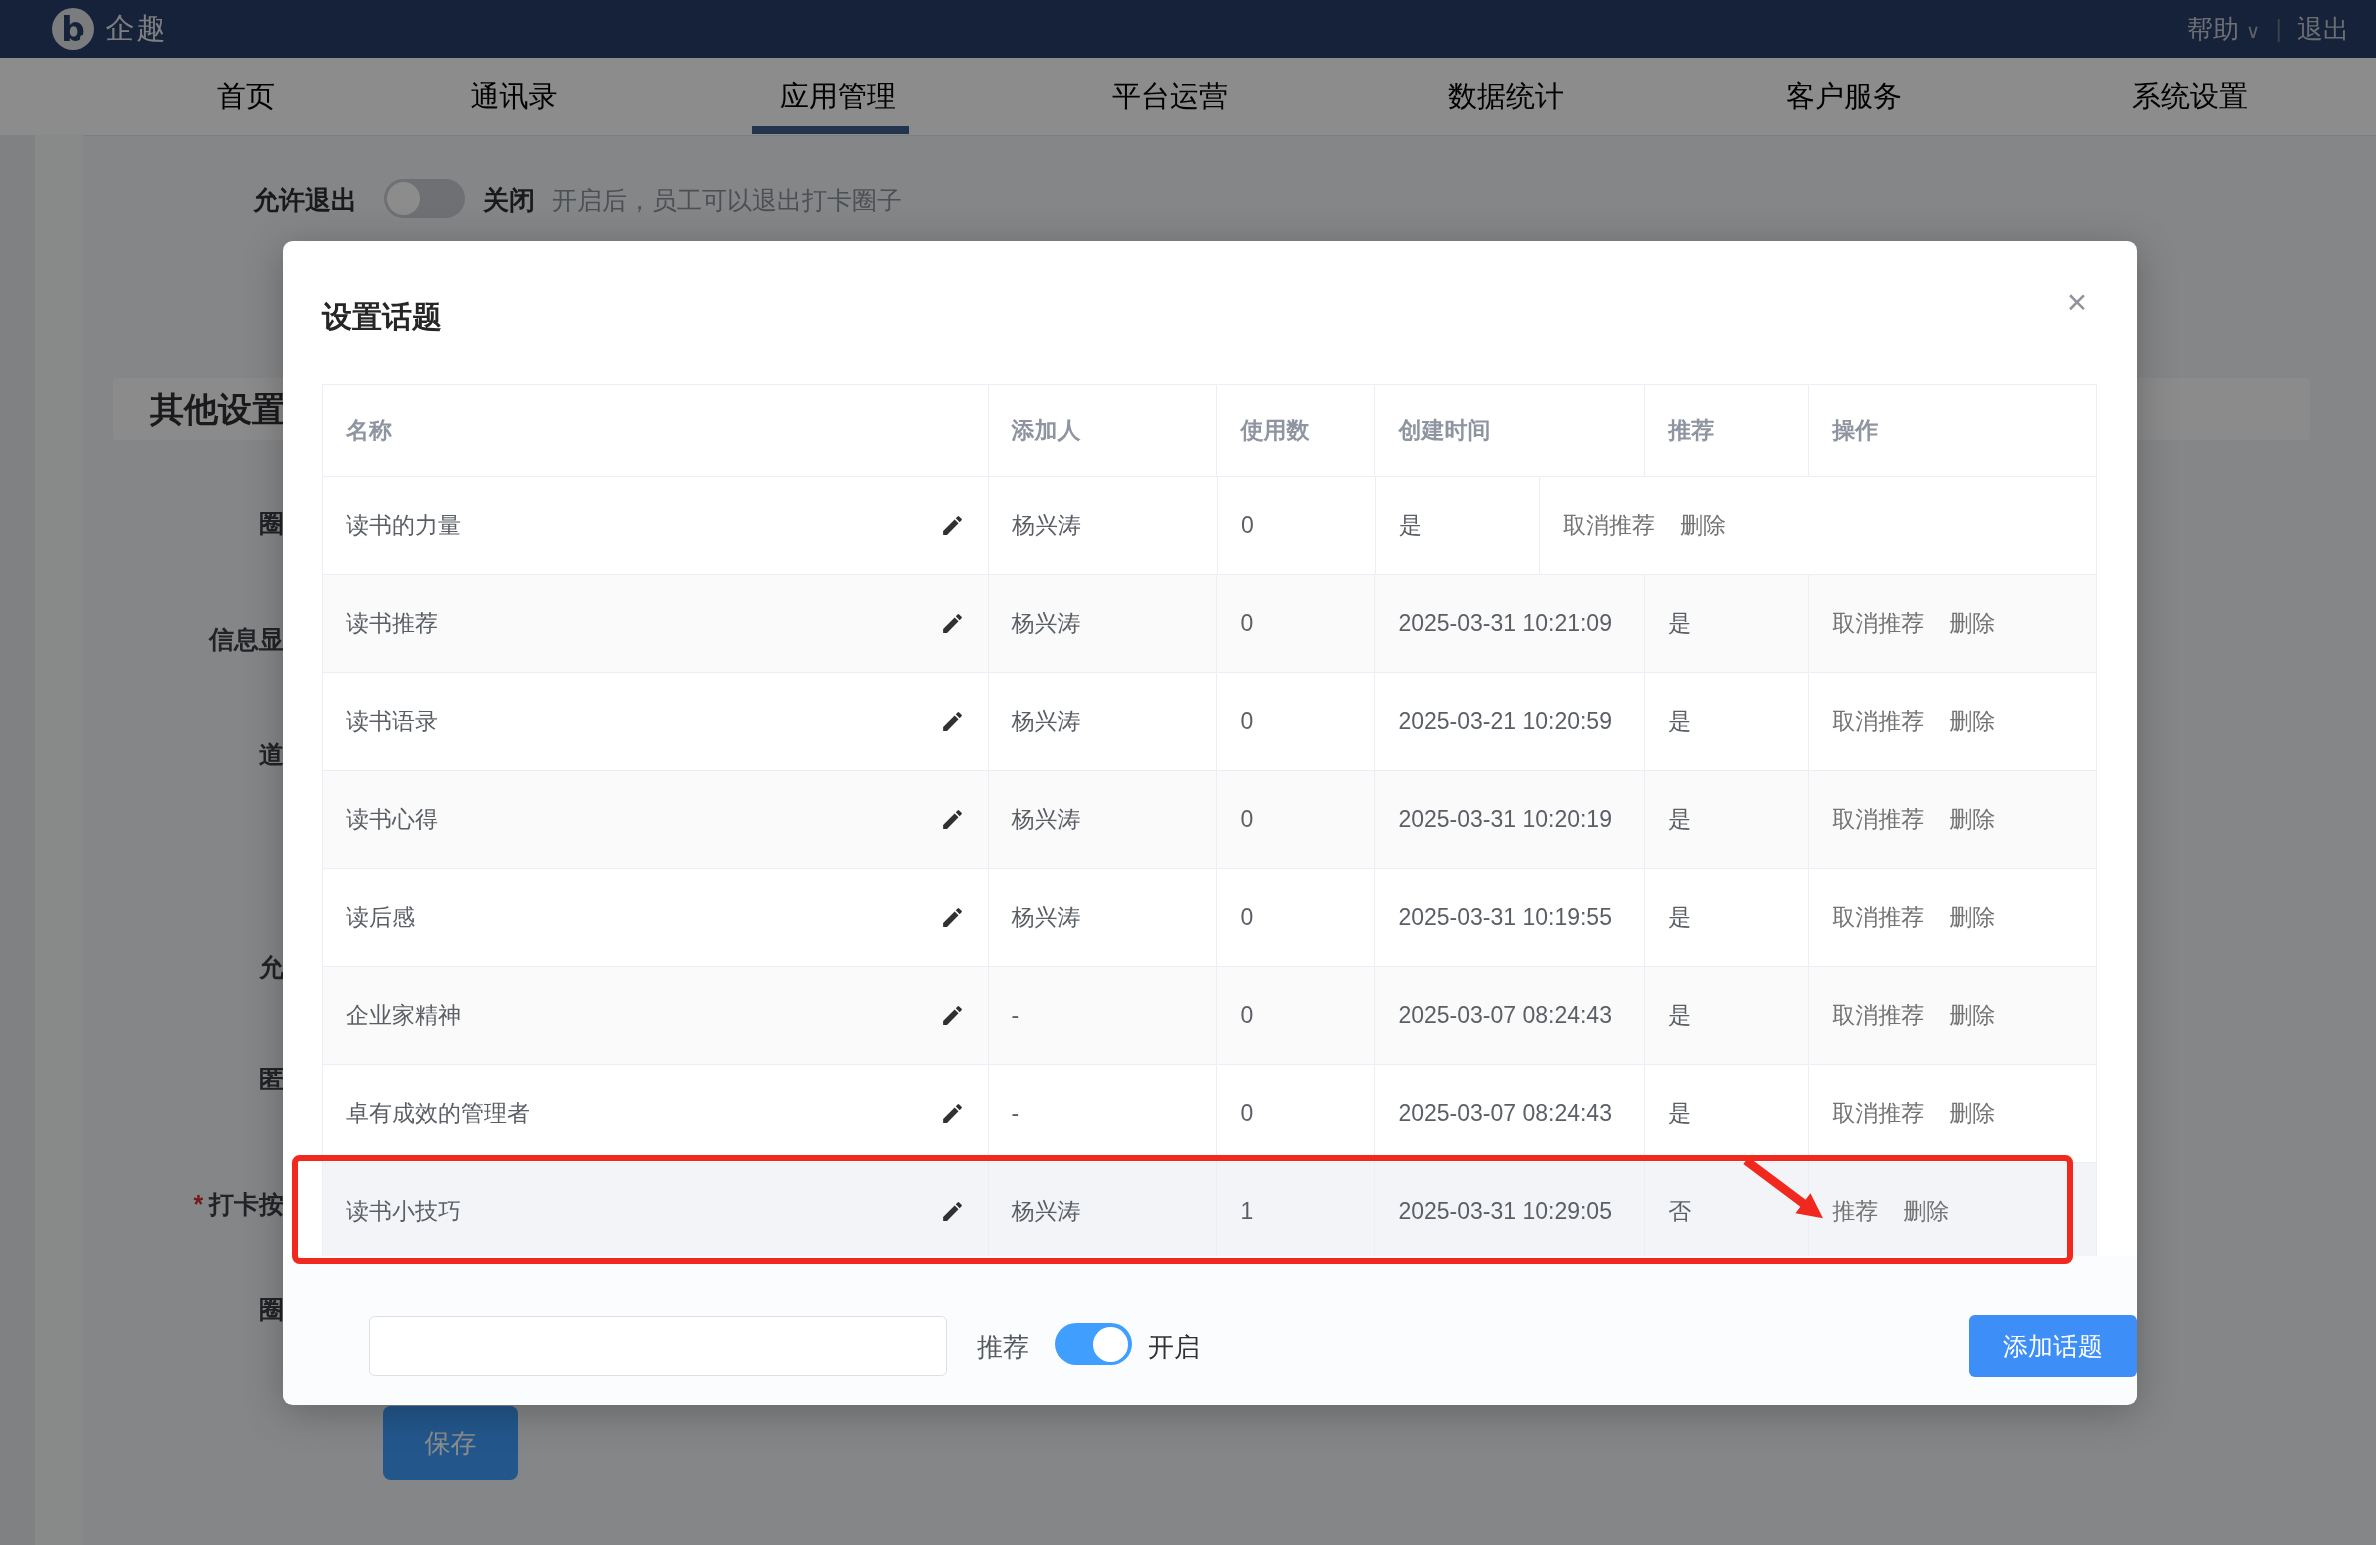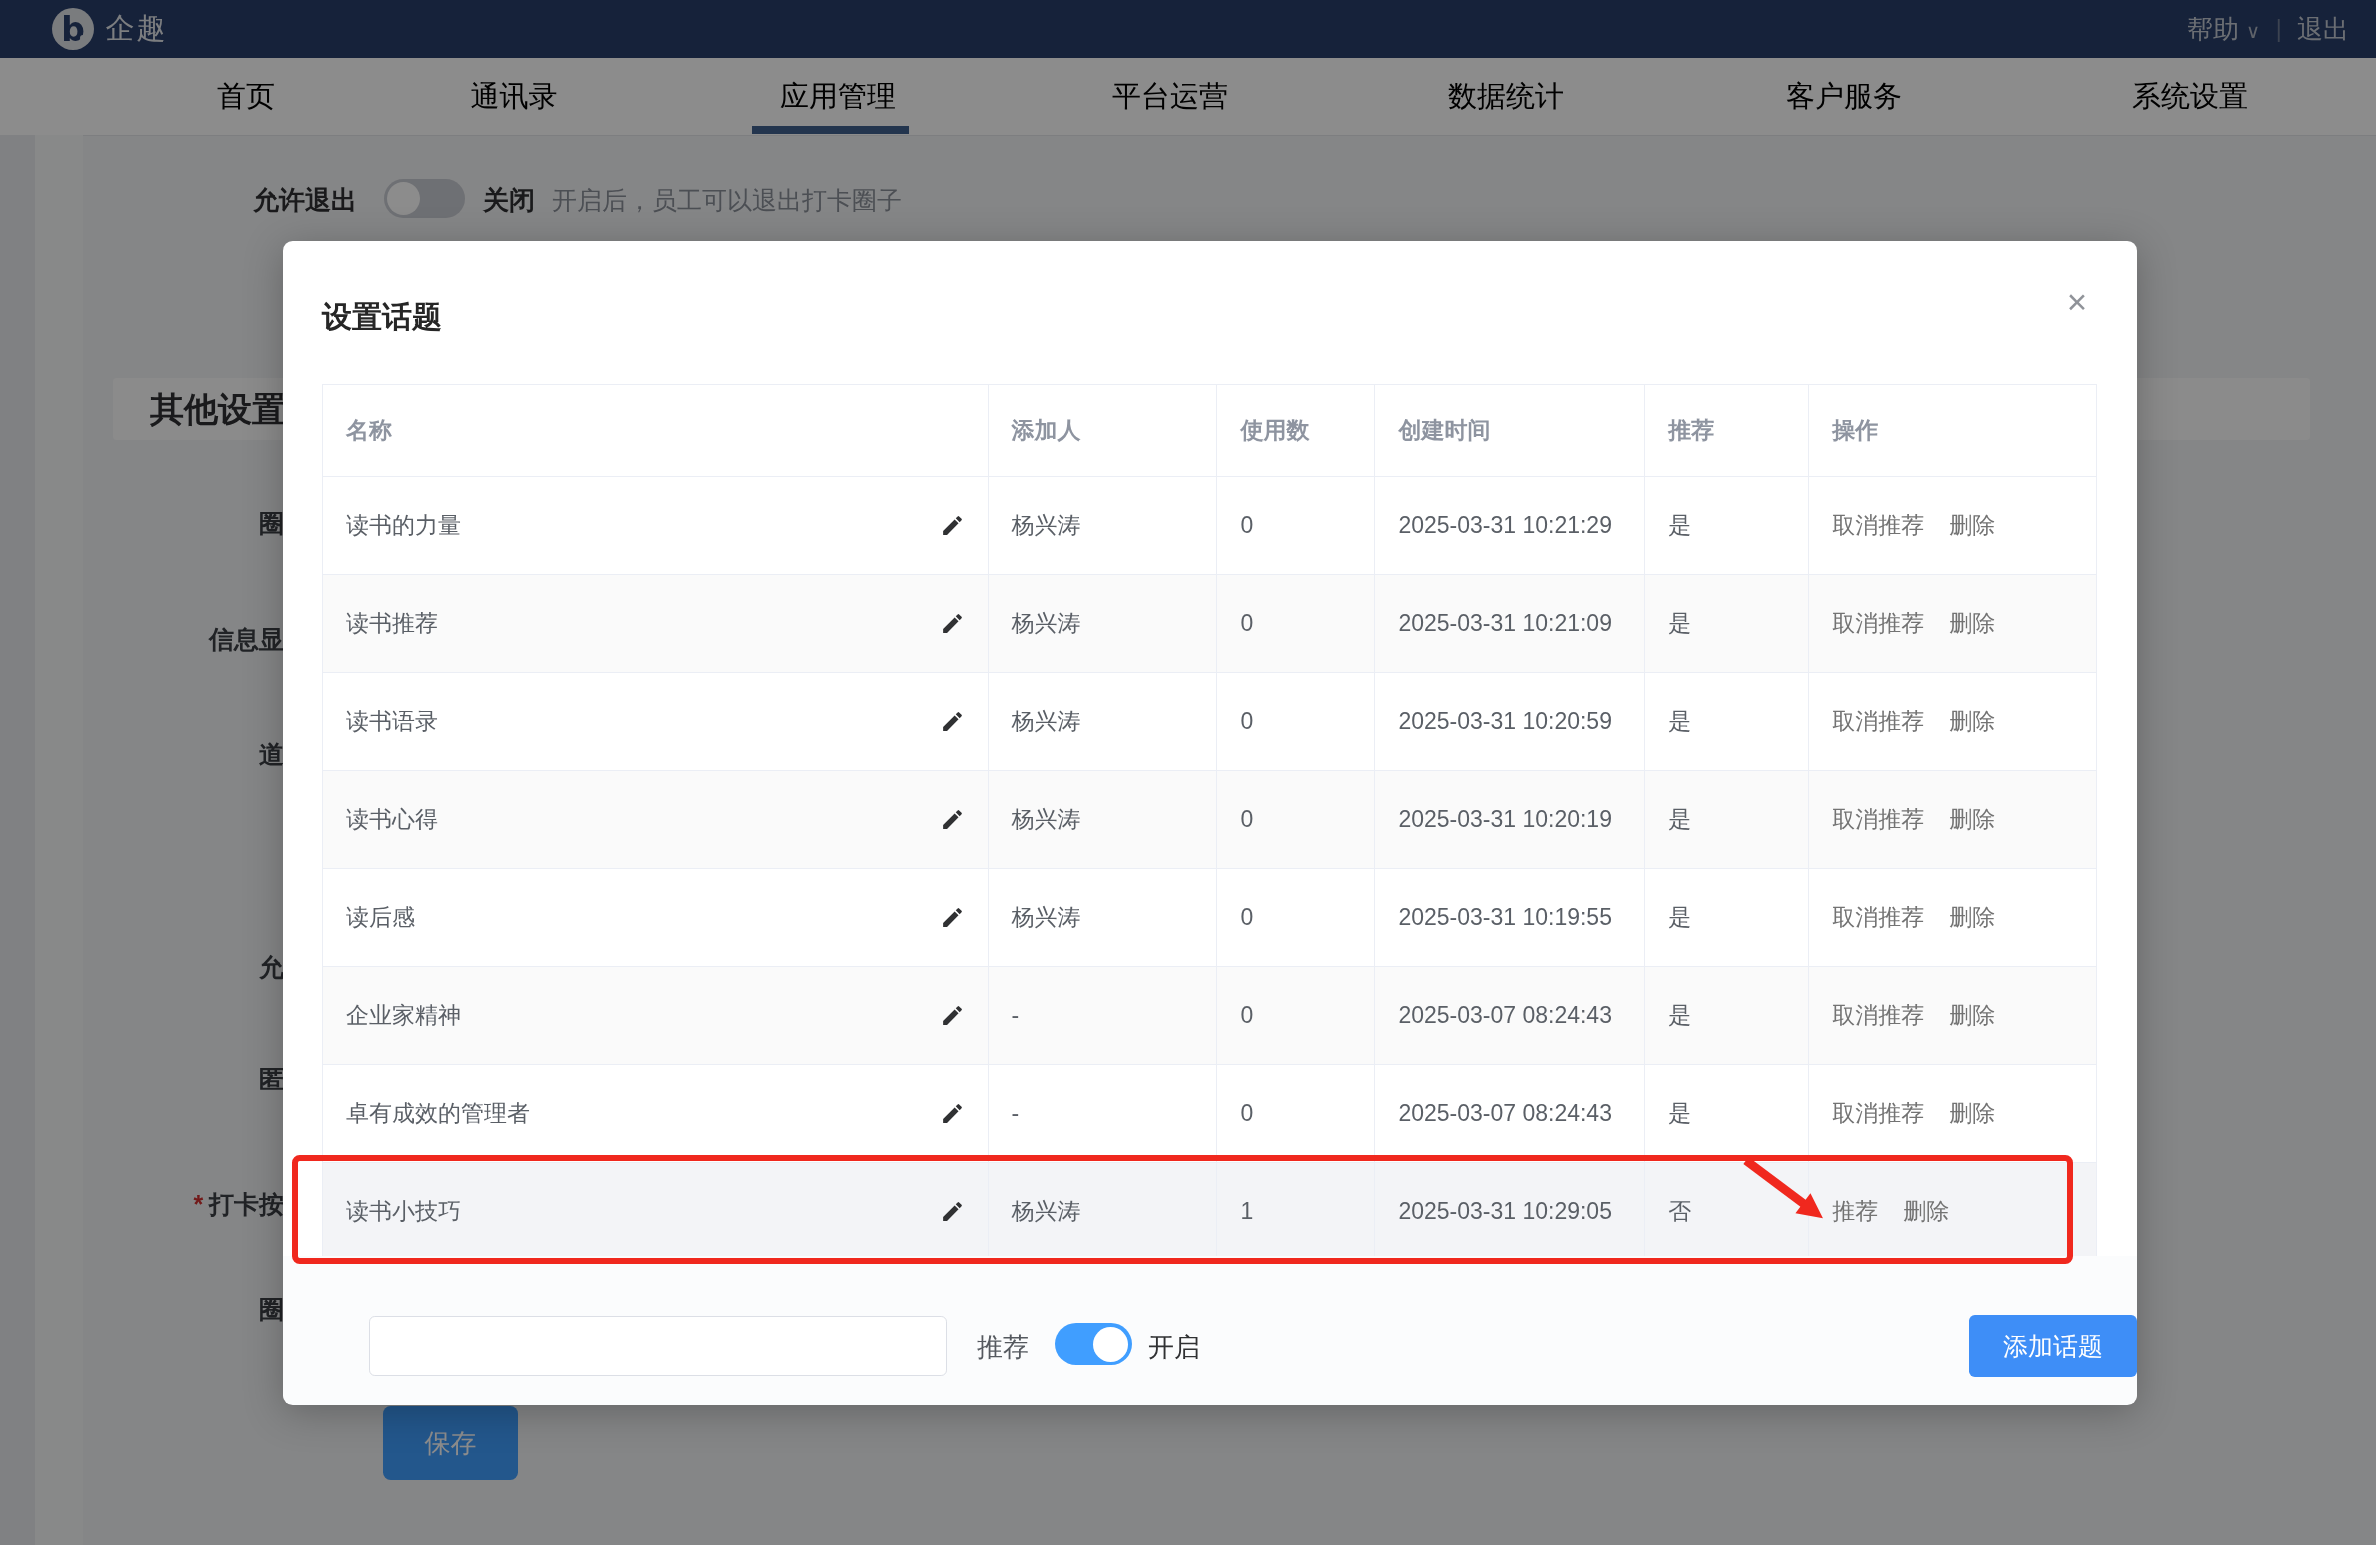--- a/index.html
+++ b/index.html
@@ -174,21 +174,20 @@
       <div id="table-body">
           <div class="t-row body">
             <div class="t-cell c0">
               <span>读书的力量</span>
               <span class="edit-ic"><svg viewBox="0 0 24 24">
                   <path d="M3 17.25V21h3.75L17.8 9.94l-3.75-3.75L3 17.25zM20.7 7.04a1 1 0 0 0 0-1.41l-2.34-2.34a1 1 0 0 0-1.41 0l-1.83 1.83 3.75 3.75 1.83-1.83z"></path>
                 </svg></span>
             </div>
             <div class="t-cell c1">杨兴涛</div>
             <div class="t-cell c2">0</div>
-            <div class="t-cell c3">2025-03-31 10:21:29</div>
             <div class="t-cell c4">是</div>
             <div class="t-cell c5">
               <a class="a-link">取消推荐</a>
               <a class="a-link">删除</a>
             </div>
           </div>
           <div class="t-row body stripe">
             <div class="t-cell c0">
               <span>读书推荐</span>
               <span class="edit-ic"><svg viewBox="0 0 24 24">
@@ -206,21 +205,21 @@
           </div>
           <div class="t-row body">
             <div class="t-cell c0">
               <span>读书语录</span>
               <span class="edit-ic"><svg viewBox="0 0 24 24">
                   <path d="M3 17.25V21h3.75L17.8 9.94l-3.75-3.75L3 17.25zM20.7 7.04a1 1 0 0 0 0-1.41l-2.34-2.34a1 1 0 0 0-1.41 0l-1.83 1.83 3.75 3.75 1.83-1.83z"></path>
                 </svg></span>
             </div>
             <div class="t-cell c1">杨兴涛</div>
             <div class="t-cell c2">0</div>
-            <div class="t-cell c3">2025-03-31 10:20:59</div>
+            <div class="t-cell c3">2025-03-21 10:20:59</div>
             <div class="t-cell c4">是</div>
             <div class="t-cell c5">
               <a class="a-link">取消推荐</a>
               <a class="a-link">删除</a>
             </div>
           </div>
           <div class="t-row body stripe">
             <div class="t-cell c0">
               <span>读书心得</span>
               <span class="edit-ic"><svg viewBox="0 0 24 24">

